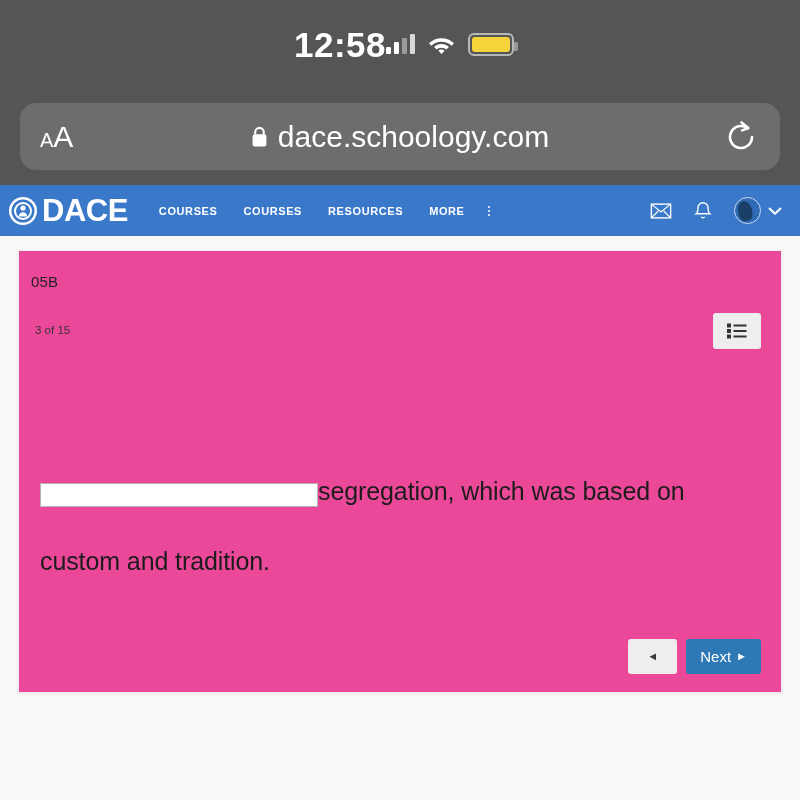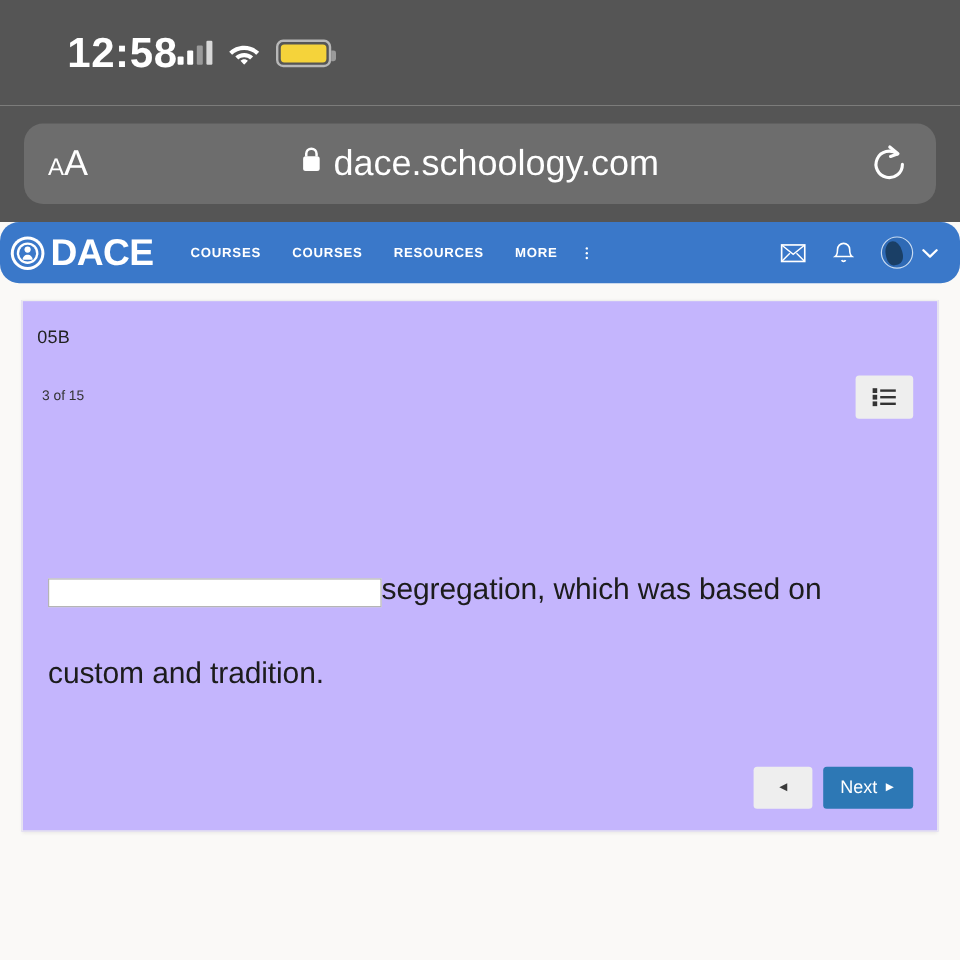--- a/index.html
+++ b/index.html
@@ -21,21 +21,21 @@
 
   
   .status-bar {
     position: absolute;
     top: 0; left: 0;
     width: 800px;
     height: 88px;
     background: #555555;
     display: flex;
     align-items: center;
-    justify-content: flex-start;
+    justify-content: center;
     padding: 0 48px 0 56px;
   }
   .status-time {
     color: #ffffff;
     font-size: 35px;
     font-weight: bold;
     letter-spacing: 0.5px;
     line-height: 1;
   }
   .status-right {
@@ -106,21 +106,21 @@
     letter-spacing: 0px;
     line-height: 1;
     display: flex;
     align-items: baseline;
   }
   .aa-button .a-small { font-size: 20px; }
   .aa-button .a-large { font-size: 30px; }
 
   .url-center {
     display: flex;
-    align-items: flex-start;
+    align-items: center;
     gap: 10px;
   }
   .lock-icon { width: 17px; height: 22px; display: block; }
   .url-text {
     color: #ffffff;
     font-size: 30px;
     line-height: 1;
   }
   .reload-btn {
     position: absolute;
@@ -131,21 +131,20 @@
   
   .app-nav {
     position: absolute;
     top: 185px; left: 0;
     width: 800px;
     height: 51px;
     background: #3a78c9;
     display: flex;
     align-items: center;
     padding: 0 12px 0 8px;
-    border-radius: 16px;
   }
   .brand {
     display: flex;
     align-items: center;
     gap: 4px;
     margin-right: 18px;
   }
   .brand-seal { width: 30px; height: 30px; display: block; }
   .brand-text {
     color: #ffffff;
@@ -207,21 +206,21 @@
     transform: rotate(-12deg);
   }
   .chevron { width: 14px; height: 10px; display: block; }
 
   
   .card {
     position: absolute;
     top: 250px; left: 18px;
     width: 764px;
     height: 443px;
-    background: #c4b5fd;
+    background: #ec4899;
     border: 1px solid #eeeeee;
     box-shadow: 0 1px 3px rgba(0,0,0,0.08);
   }
   .card-title {
     position: absolute;
     left: 12px; top: 22px;
     font-size: 15px;
     color: #222222;
     letter-spacing: 0.2px;
   }

